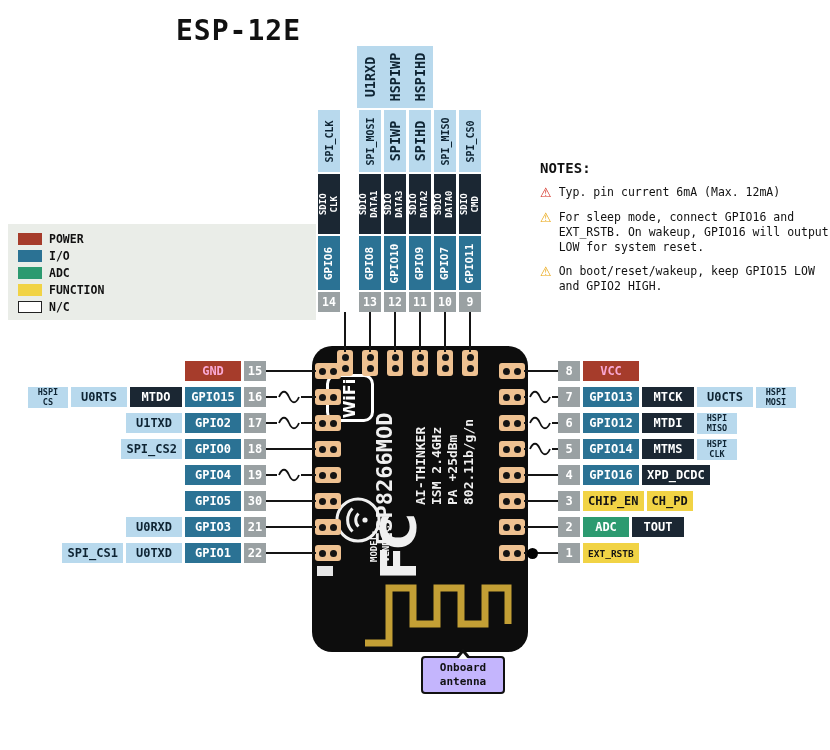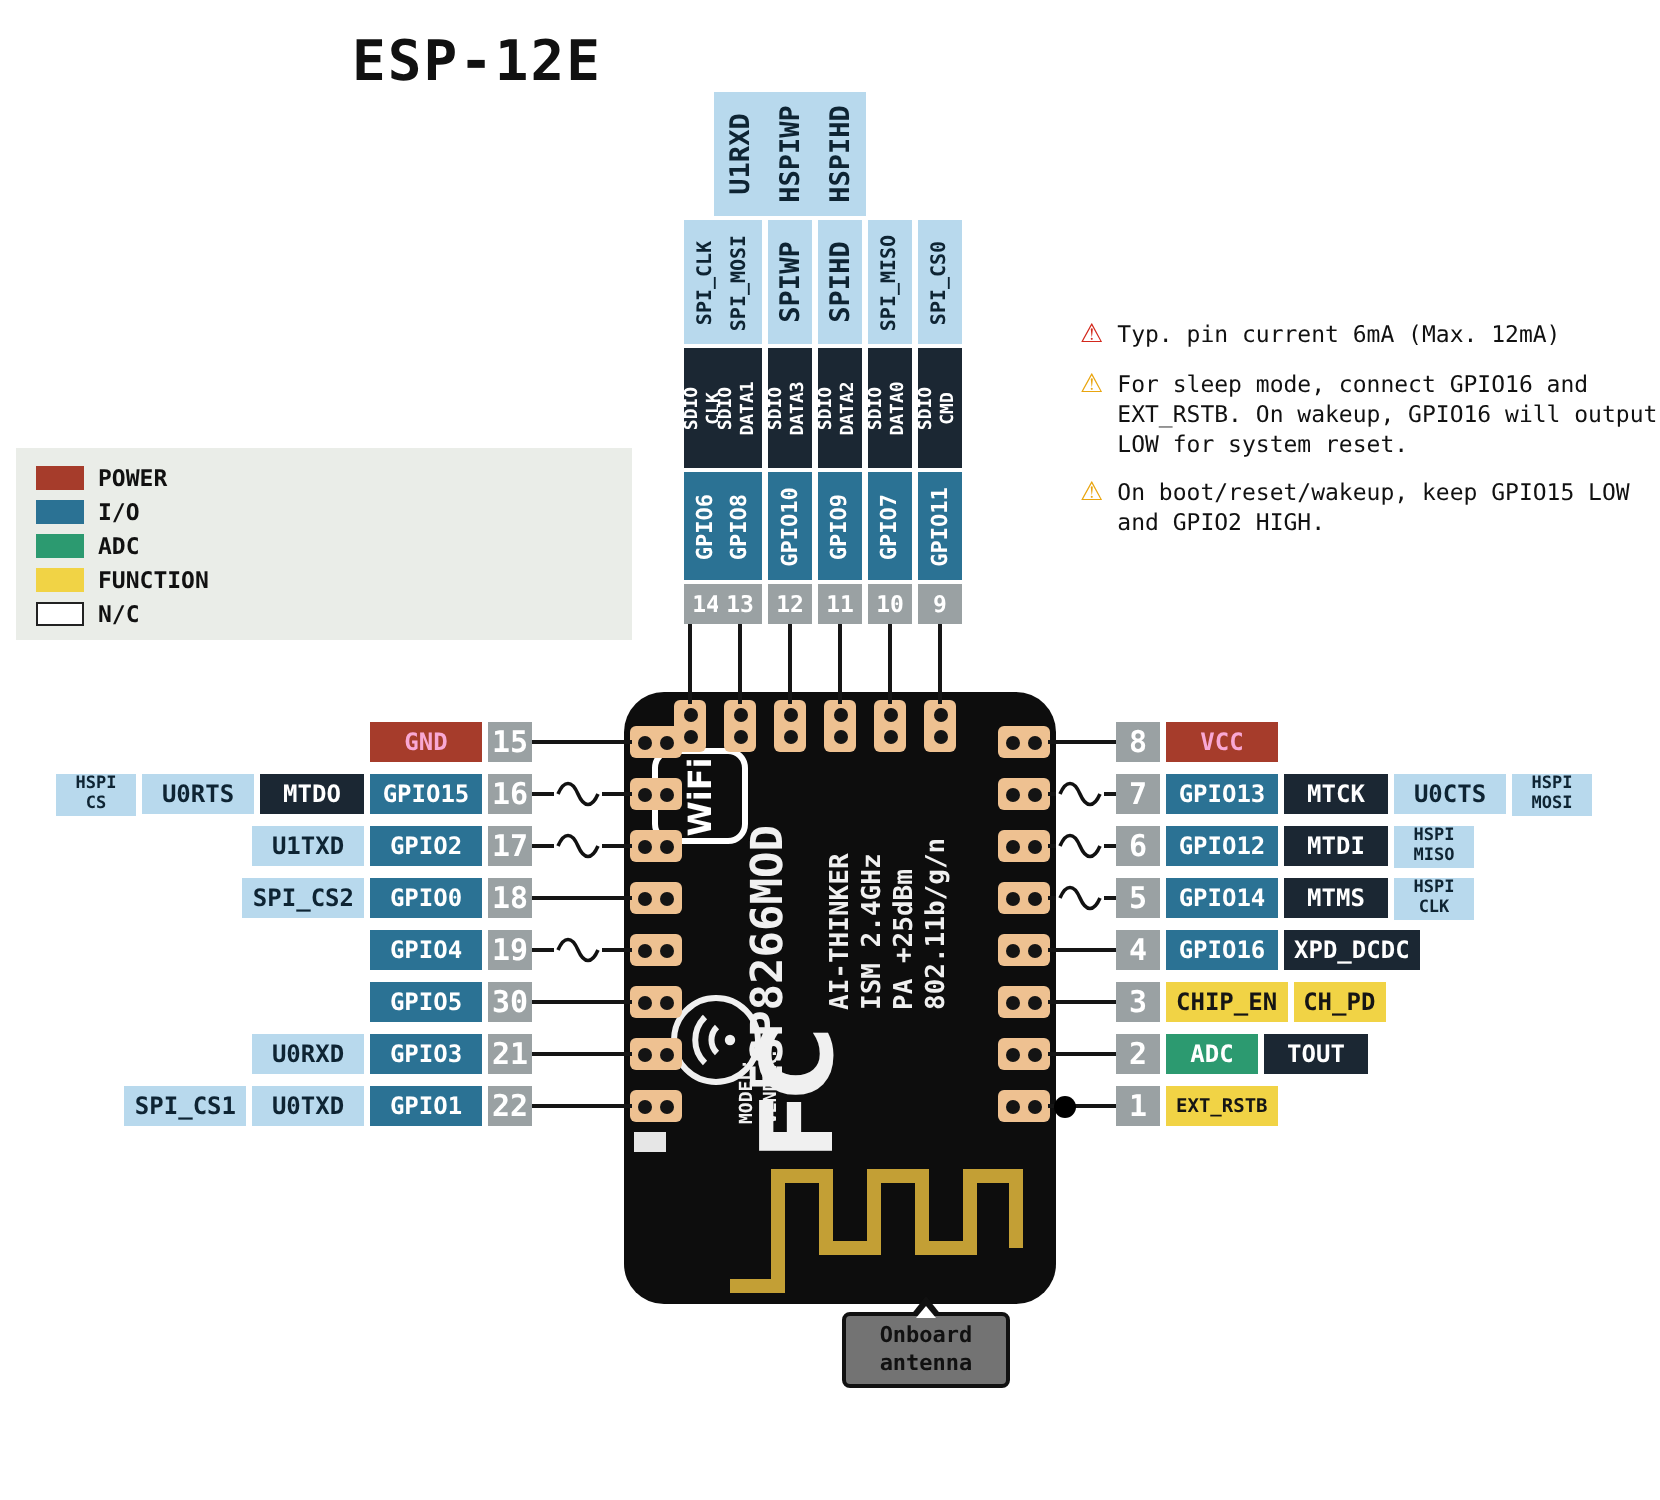--- a/index.html
+++ b/index.html
@@ -40,21 +40,21 @@
   .pl.power{background:var(--power);color:#f9a8d4;min-width:56px;}
   .pl.io{background:var(--io);color:#fff;min-width:56px;}
   .pl.adc{background:var(--adc);color:#fff;min-width:46px;}
   .pl.control{background:var(--control);color:#151515;}
   .pl.sp{background:var(--sp-function);color:#fff;min-width:52px;}
   .pl.comm{background:var(--comm);color:#0e2433;min-width:56px;}
   .pl.comm2{background:var(--comm);color:#0e2433;font-size:8.5px;line-height:1.2;white-space:pre-line;
             text-align:center;min-width:40px;height:21px;padding:0 4px;}
   .pl.small{font-size:9.5px;}
   .pin-num{width:22px;height:20px;background:var(--pin-number);color:#fff;display:flex;align-items:center;
-           justify-content:center;font-size:15px;font-weight:700;flex:none;}
+           justify-content:center;font-size:12px;font-weight:700;flex:none;}
   .wire{position:absolute;height:2px;background:#151515;}
   .squig{position:absolute;background:#fff;display:flex;}
   .dot{position:absolute;width:11px;height:11px;border-radius:50%;background:#000;}
 
   
   .tp-col{position:absolute;top:42px;width:22px;height:270px;}
   .tp-box{position:absolute;left:0;width:22px;display:flex;align-items:center;justify-content:center;
           box-sizing:border-box;}
   .rot{transform:rotate(-90deg);white-space:nowrap;}
   .rot.two{white-space:pre-line;text-align:center;}
@@ -81,21 +81,21 @@
           color:#f0f0f0;font-weight:700;}
   .chip-model{left:68px;top:205px;font-size:9px;line-height:11px;}
   .chip-vendor{left:80px;top:205px;font-size:9px;line-height:11px;}
   .fcc{left:116px;top:176px;font-size:50px;line-height:58px;letter-spacing:-4px;
        font-family:"DejaVu Sans",sans-serif;font-weight:800;}
   .wifi-roundel{position:absolute;left:22px;top:150px;}
   .pcb-mark{position:absolute;left:5px;top:220px;width:16px;height:10px;background:#e6e6e6;}
   .antenna{position:absolute;left:50px;top:232px;}
 
   
-  .callout{position:absolute;left:421px;top:656px;width:76px;background:#737373;border:2px solid #111;
+  .callout{position:absolute;left:421px;top:656px;width:76px;background:#c4b5fd;border:2px solid #111;
            border-radius:4px;padding:3px 2px;text-align:center;font-size:11px;font-weight:700;line-height:1.25;}
   .callout:before{content:"";position:absolute;top:-10px;left:50%;margin-left:-8px;
                   border-left:8px solid transparent;border-right:8px solid transparent;border-bottom:10px solid #111;}
   .callout:after{content:"";position:absolute;top:-5px;left:50%;margin-left:-5px;
                  border-left:5px solid transparent;border-right:5px solid transparent;border-bottom:6px solid #fff;}
 </style>
 </head>
 <body>
 
 <div class="stage" id="stage">
@@ -121,20 +121,21 @@
           <span class="legend-label">FUNCTION</span>
         </div>
         <div class="legend-item">
           <span class="legend-swatch nc"></span>
           <span class="legend-label">N/C</span>
         </div>
       </div>
   </div>
 
   <div class="notes">
+    <div class="notes-heading">NOTES:</div>
     <div id="notes-list">
         <div class="note">
           <span class="note-icon red">⚠</span>
           <span class="note-text">Typ. pin current 6mA (Max. 12mA)</span>
         </div>
         <div class="note">
           <span class="note-icon yellow">⚠</span>
           <span class="note-text">For sleep mode, connect GPIO16 and EXT_RSTB. On wakeup, GPIO16 will output LOW for system reset.</span>
         </div>
         <div class="note">
@@ -256,21 +257,21 @@
       <span class="rot-bl" style="left: 132px; top: 144px; font-size: 13px; line-height: 15px;">ISM 2.4GHz</span>
       <span class="rot-bl" style="left: 148px; top: 144px; font-size: 13px; line-height: 15px;">PA +25dBm</span>
       <span class="rot-bl" style="left: 164px; top: 144px; font-size: 13px; line-height: 15px;">802.11b/g/n</span>
     </div>
 
   <div class="callout">
     <div>Onboard</div>
     <div>antenna</div>
   </div>
 
-<div class="tp-col" style="left: 342px;">
+<div class="tp-col" style="left: 318px;">
       <div class="tp-box tp-num">14</div>
       <div class="tp-box tp-gpio">
         <span class="rot">GPIO6</span>
       </div>
       <div class="tp-box tp-sdio">
         <span class="rot two">SDIO
 CLK</span>
       </div>
       <div class="tp-box tp-comm">
         <span class="rot">SPI_CLK</span>

